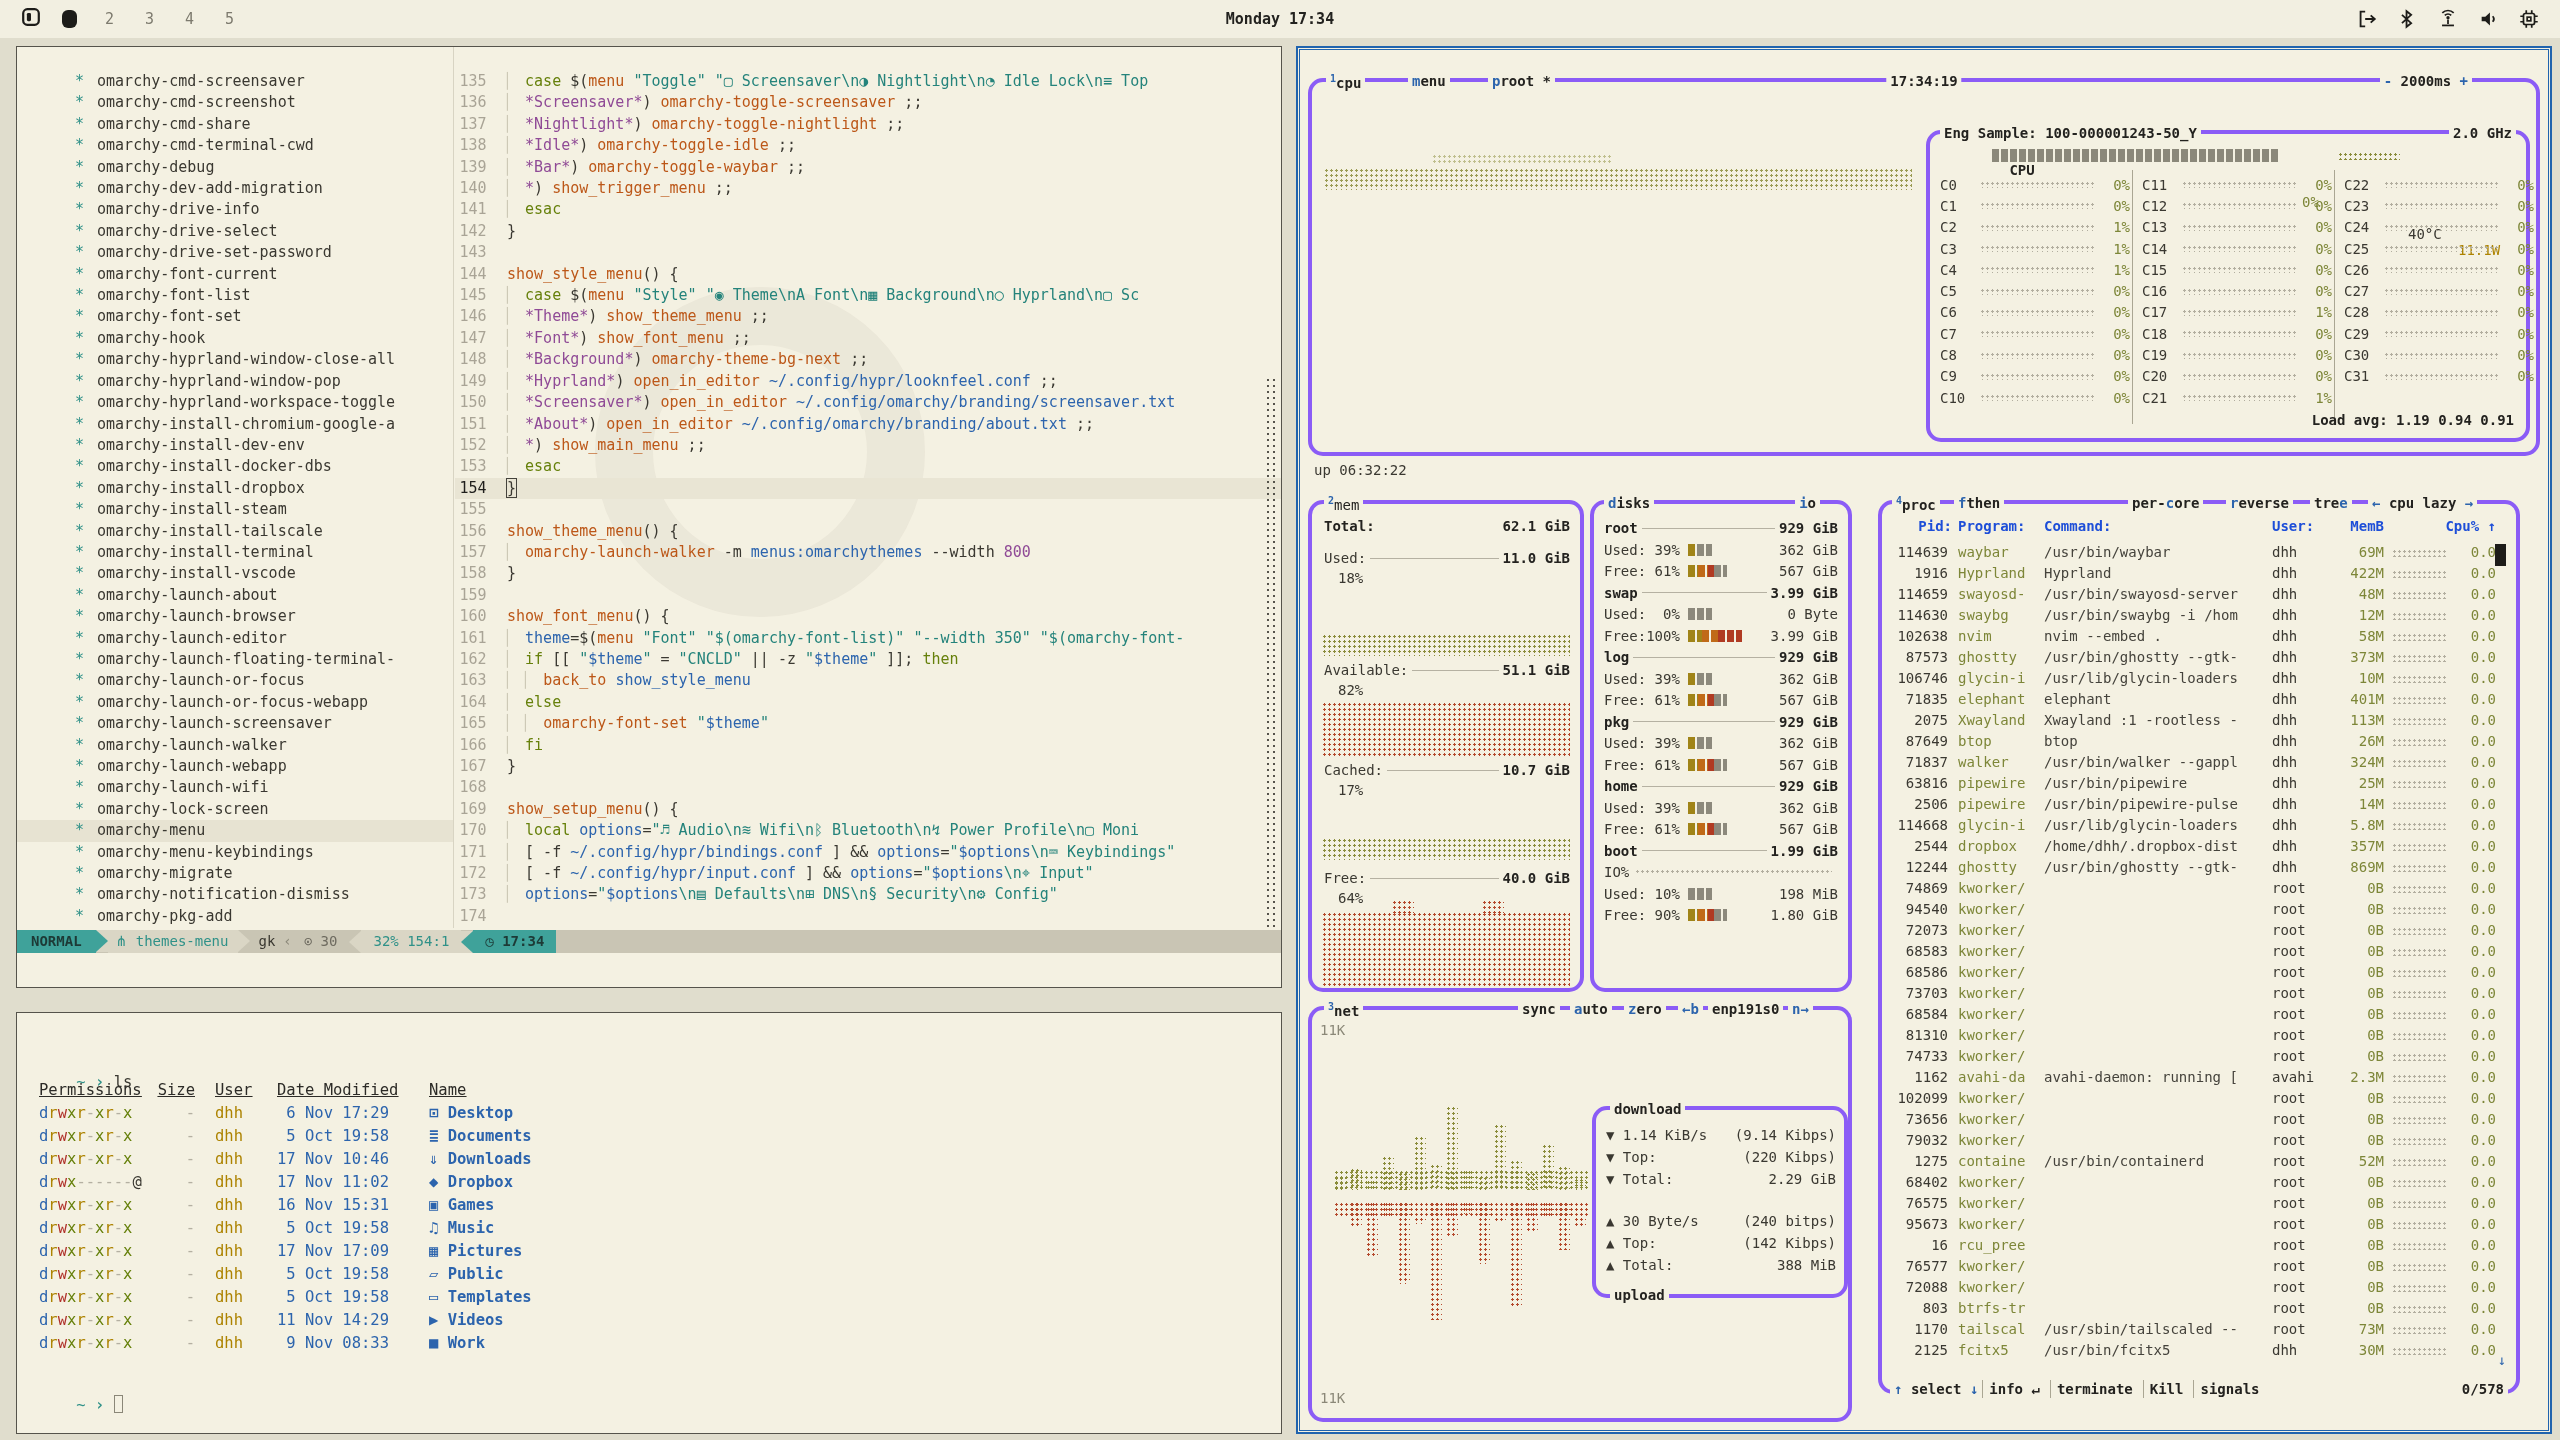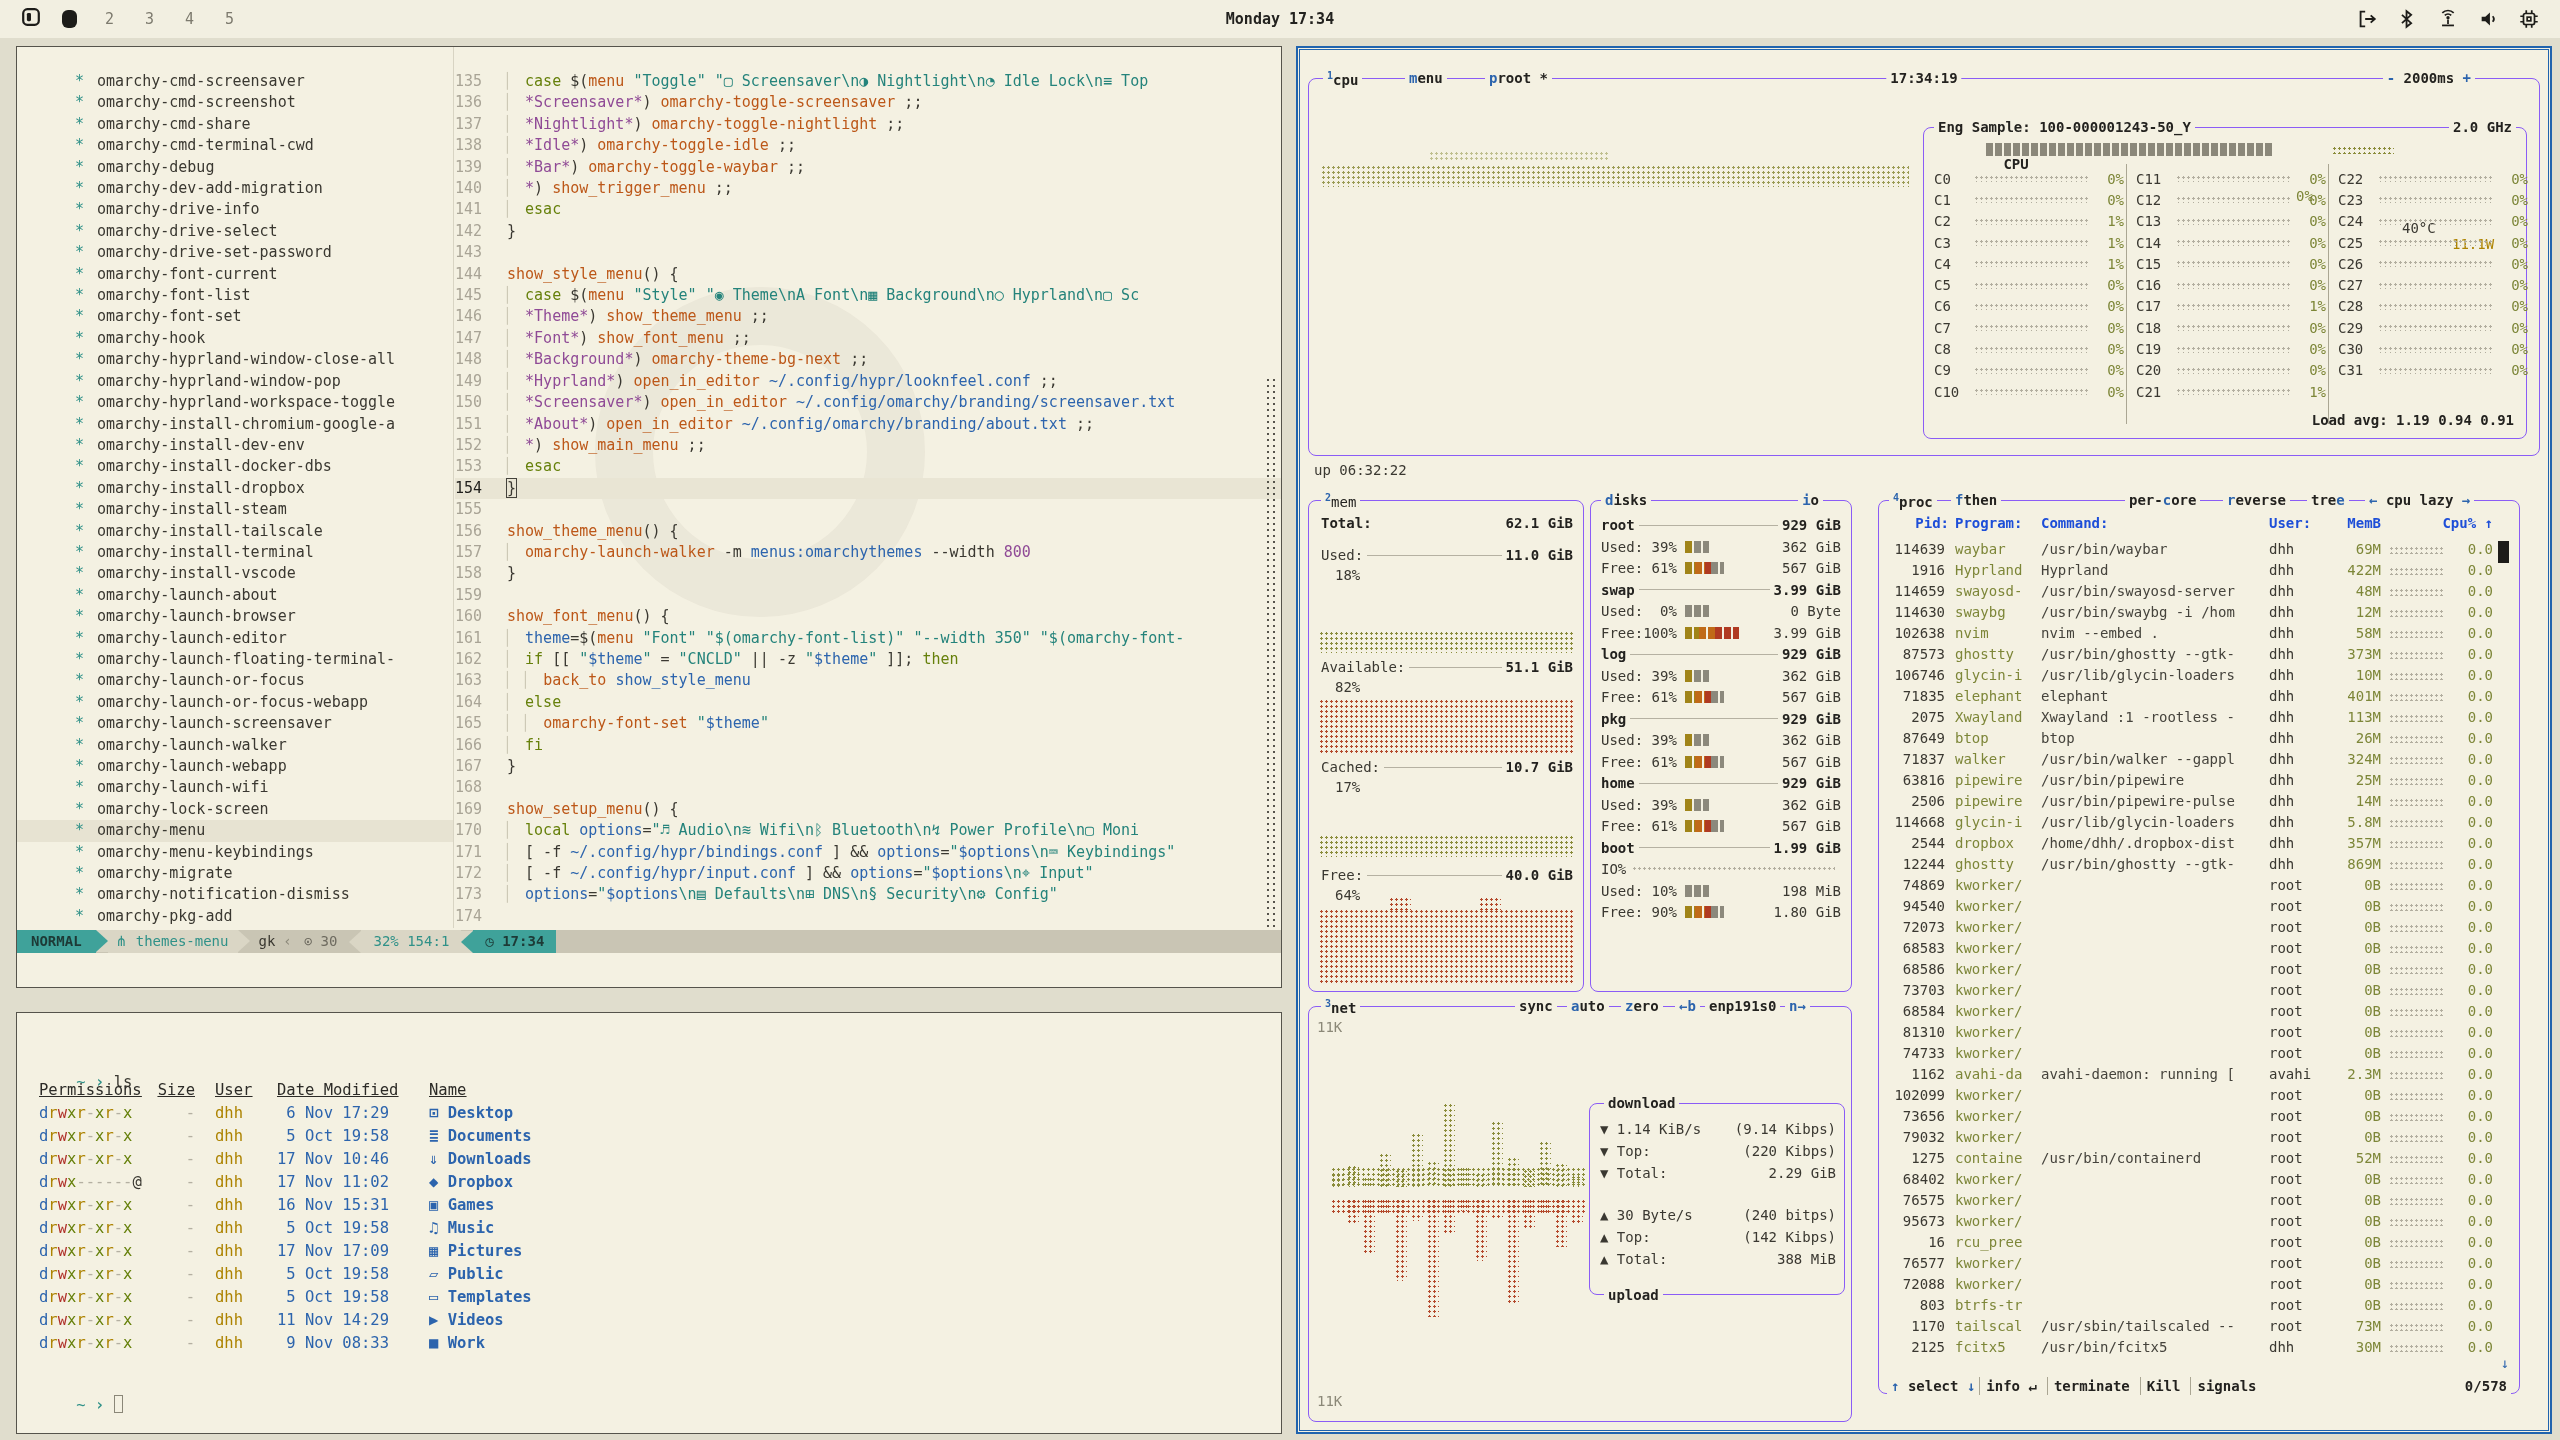--- a/index.html
+++ b/index.html
@@ -20,21 +20,21 @@
   .win-focus::after{content:"";position:absolute;inset:1px;border:1px solid #2063ae;pointer-events:none}
   
   #filepane{position:absolute;left:0;top:0;bottom:59px;width:437px;border-right:1px solid #d8d4c3;overflow:hidden}
   #file-list{position:absolute;left:0;right:0;top:24px;font-size:15px;line-height:21.4px;white-space:pre}
   .frow{padding-left:58px;color:#3a3831}
   .frow .star{color:#2f9188;margin-right:13px}
   .frow.active{background:#e7e3d2}
   #codepane{position:absolute;left:438px;top:0;right:0;bottom:59px;overflow:hidden}
   #code-lines{position:absolute;left:0;right:0;top:24px;font-size:15px;line-height:21.4px;white-space:pre}
   .crow{display:flex}
-  .crow .ln{width:52px;text-align:left;padding-right:16px;color:#a9a496;flex:none}
+  .crow .ln{width:52px;text-align:center;padding-right:16px;color:#a9a496;flex:none}
   .crow.cur{background:#e9e5d4}
   .crow.cur .ln{color:#1f1e1b;font-weight:normal}
   .s-d{color:#3a3831}.s-k{color:#66800b}.s-f{color:#bc5718}.s-s{color:#24837b}
   .s-p{color:#8f4a96}.s-b{color:#2c64ad}.s-g{color:#cdc9b6}
   .cursor{outline:1.6px solid #44423c;outline-offset:0}
   .wm{position:absolute;left:140px;top:240px;width:330px;height:330px;border-radius:50%;
     border:58px solid rgba(122,116,94,.07)}
   #edscroll{position:absolute;right:4px;top:330px;width:12px;height:560px;
     background-image:radial-gradient(#55534b 1.1px,transparent 1.3px);background-size:6px 6px}
   #statusline{position:absolute;left:0;right:0;top:883px;height:23px;display:flex;align-items:stretch;
@@ -59,21 +59,21 @@
   .lsc-size{width:44px;flex:none;text-align:right}
   .lsc-user{width:68px;flex:none;padding-left:20px}
   .lsc-date{width:152px;flex:none;padding-left:14px}
   .lsc-name{padding-left:14px}
   .lshead span{text-decoration:underline;color:#2c2b27}
   .pd{color:#2c64ad}.pr{color:#ad8301}.pw{color:#af3029}.px{color:#66800b}.pm{color:#b4b0a2}.pa{color:#3a3831}
   .lsuser{color:#ad8301}.lsdate{color:#2c64ad}.lsname{color:#2c64ad;font-weight:bold}
   .tcursor{display:inline-block;width:9px;height:18px;border:1.5px solid #8a8778;vertical-align:-3px}
   
   #btop{font-size:14px;color:#3a3831;white-space:pre}
-  .bbox{position:absolute;border:1px solid #8b5cf6;border-radius:8px}
+  .bbox{position:absolute;border:4px solid #8b5cf6;border-radius:15px}
   .btitle{position:absolute;top:-9px;background:#f4f1e2;padding:0 4px;font-weight:bold;color:#23221f}
   .acc{color:#2c64ad}
   .bsup{color:#2c64ad;font-size:10px;vertical-align:6px}
   .dots-olive{background-image:radial-gradient(#8a8c3a 1.1px,transparent 1.3px);background-size:5px 5px}
   .dots-red{background-image:radial-gradient(#b4492c 1.1px,transparent 1.3px);background-size:5px 5px}
   .dots-gray{background-image:radial-gradient(#b2ae9f 1px,transparent 1.2px);background-size:5px 5px}
   .olv{color:#7d8638}.gld{color:#ad8301}.bold{font-weight:bold;color:#23221f}
   .mrow{position:absolute;left:12px;right:10px;display:flex;align-items:center;height:20px}
   .mlead{flex:1;border-top:1px solid #b5b1a2;margin:0 4px}
   .mpct{position:absolute;left:26px;height:20px}

